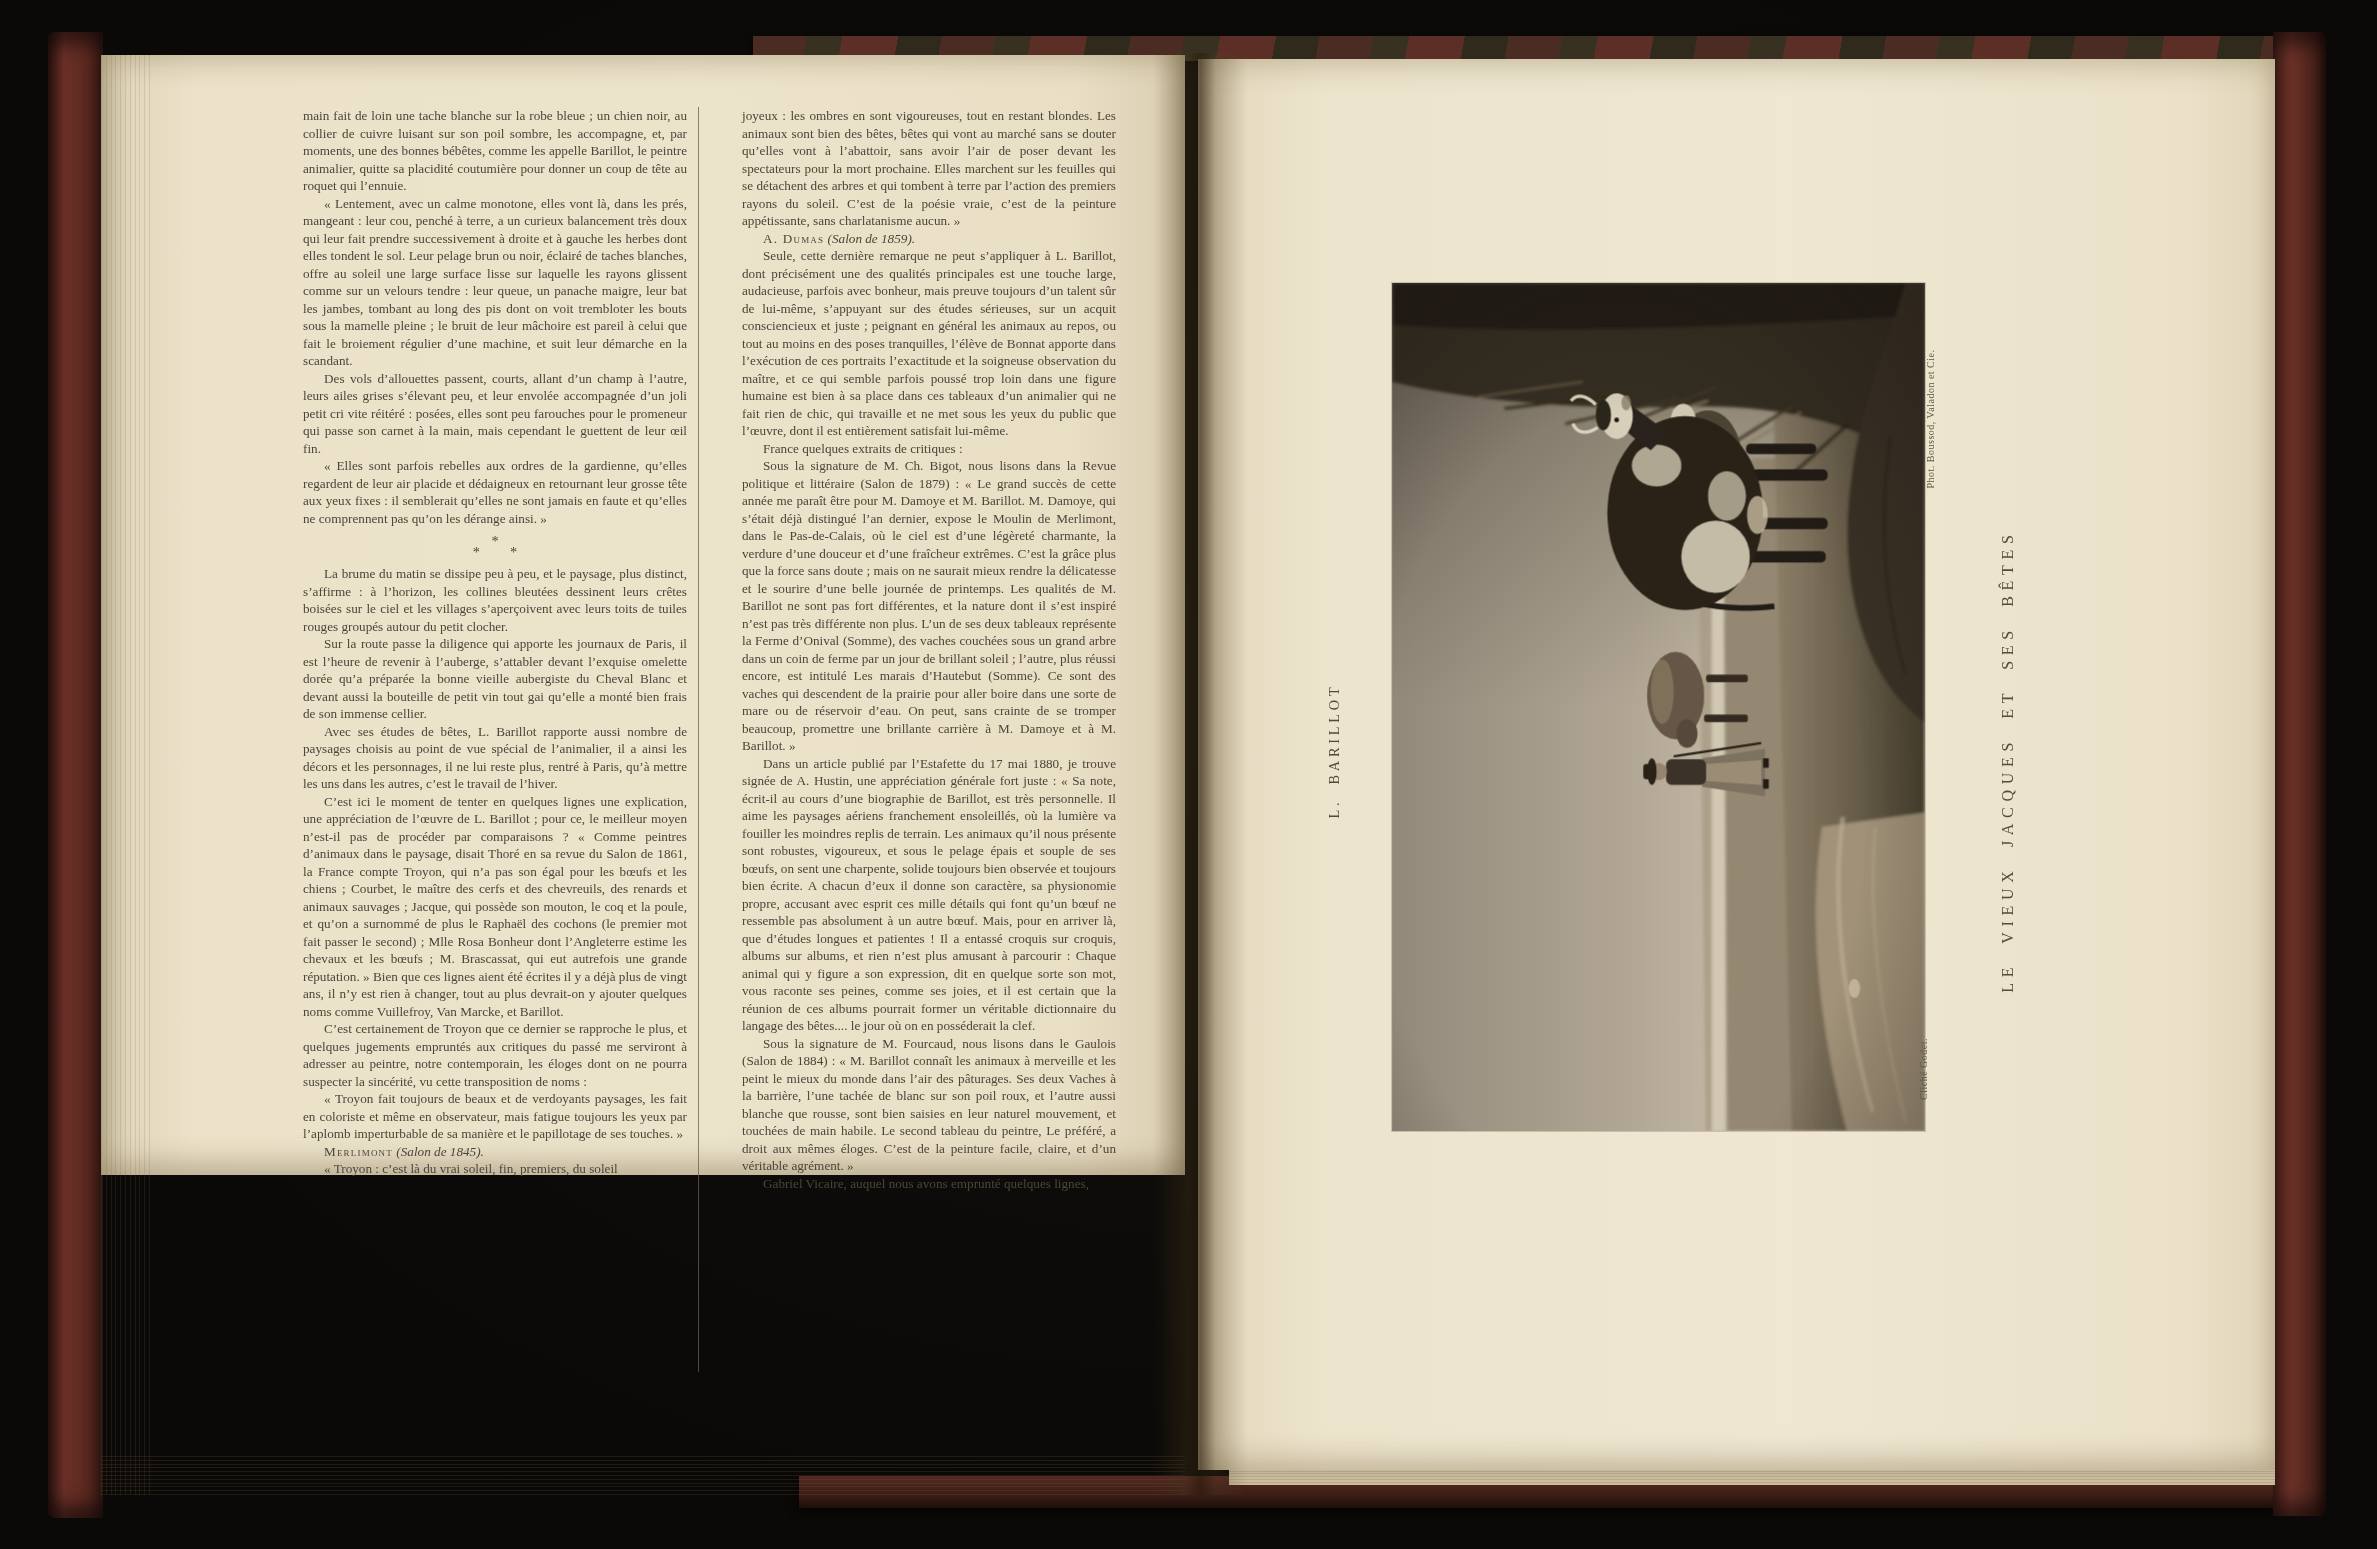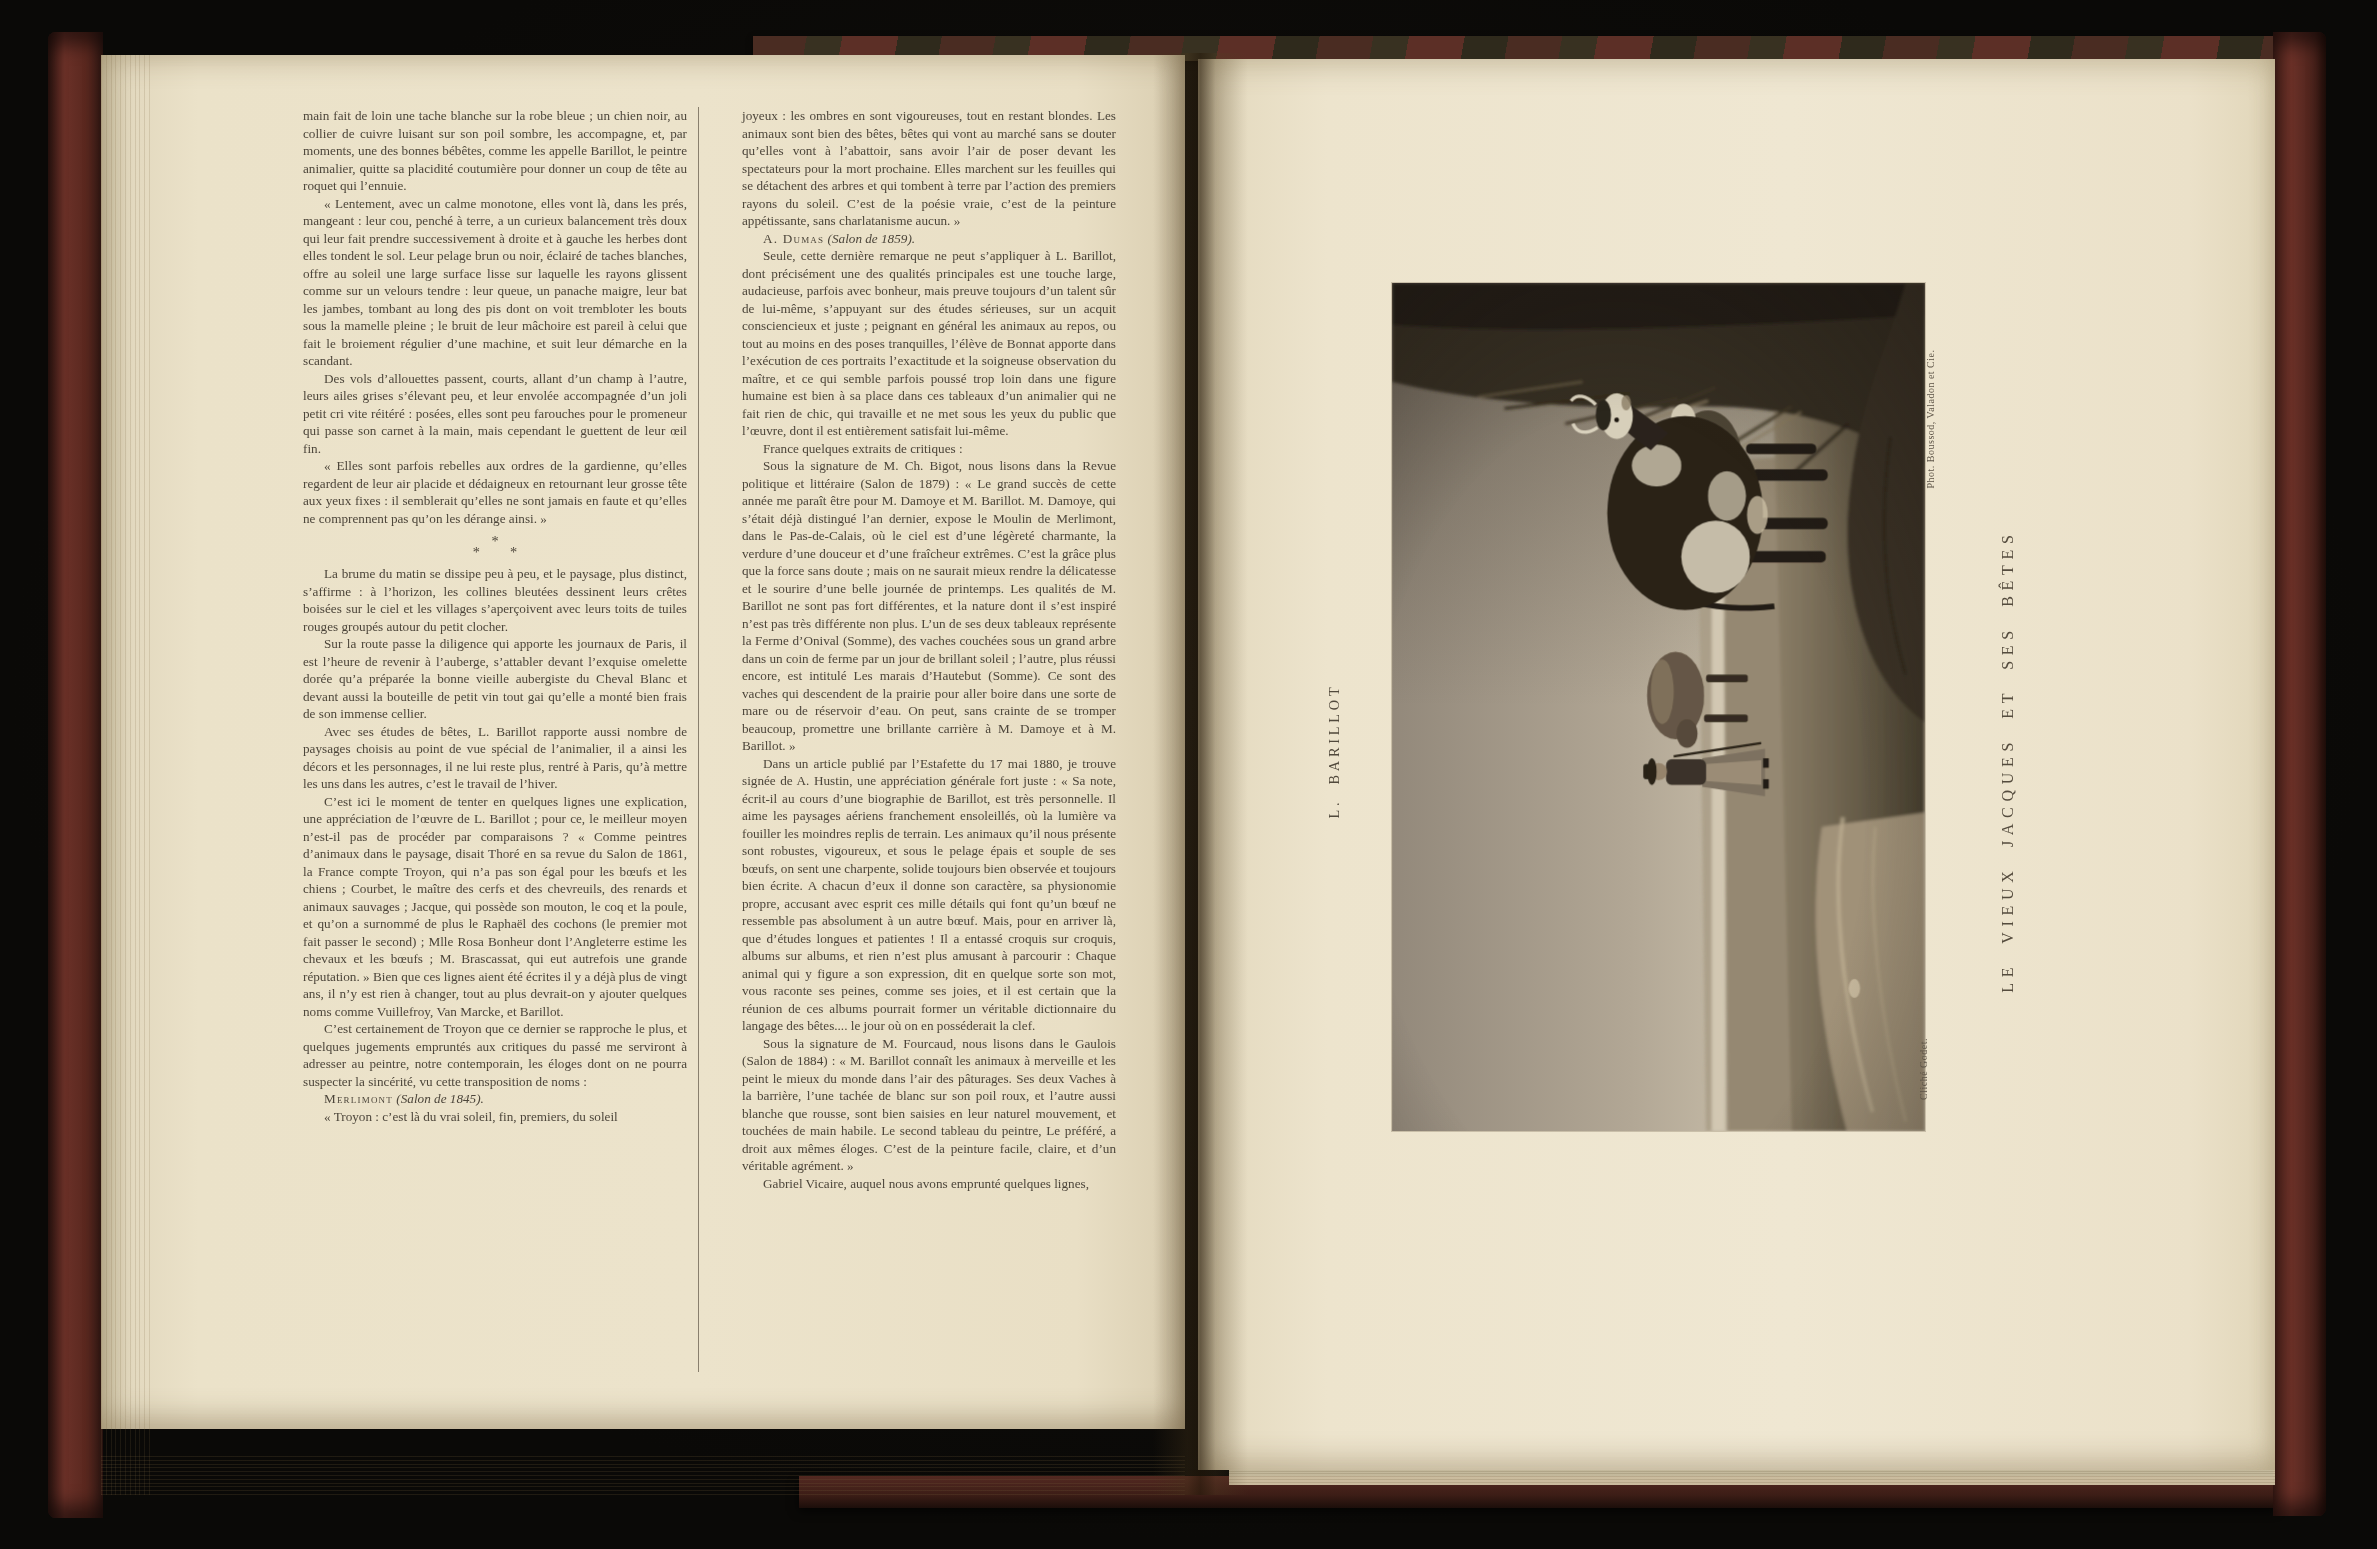--- a/index.html
+++ b/index.html
@@ -3,21 +3,21 @@
 <meta charset="utf-8">
 <style>
   html,body{margin:0;padding:0;background:#0b0a08;}
   .stage{position:relative;width:2378px;height:1549px;background:radial-gradient(ellipse at 50% 45%, #12100d 0%, #0a0907 70%);overflow:hidden;font-family:"Liberation Serif",serif;}
   
   .cover-left{position:absolute;left:48px;top:32px;width:55px;height:1486px;border-radius:7.6px 0 0 7.6px;background:linear-gradient(90deg,#3f1d17 0%,#6b3128 30%,#5a281f 70%,#43201a 100%);box-shadow:inset 0 13.3px 17px rgba(0,0,0,.5), inset 0 -13.3px 17px rgba(0,0,0,.5);}
   .cover-right{position:absolute;left:2273px;top:32px;width:53px;height:1484px;border-radius:0 7.6px 7.6px 0;background:linear-gradient(90deg,#54261e 0%,#6b3128 35%,#4a221b 80%,#33160f 100%);box-shadow:inset 0 13.3px 17px rgba(0,0,0,.5), inset 0 -13.3px 17px rgba(0,0,0,.5);}
   .cover-top{position:absolute;left:753px;top:36px;width:1522px;height:25px;background:repeating-linear-gradient(100deg,#4a2c22 0 53px,#383121 53px 88px,#5c2f26 88px 143px,#2f2a1c 143px 186px);box-shadow:0 1.9px 5.7px rgba(0,0,0,.6);}
   .cover-bottom{position:absolute;left:799px;top:1476px;width:1476px;height:32px;background:linear-gradient(180deg,#532921 0%,#3c1d16 60%,#1c0e0a 100%);box-shadow:0 3.8px 9.5px rgba(0,0,0,.7);}
   
-  .page-left{position:absolute;left:101px;top:55px;width:1084px;height:1374px;background:linear-gradient(90deg,#cdc2a5 0%,#e3d9bf 3%,#ebe2c9 9%,#ece3cb 55%,#e9dfc5 90%,#d9cdb0 100%);box-shadow:inset 0 9.5px 23px rgba(120,100,60,.25), inset 0 -15px 25px rgba(110,90,55,.3);}
+  .page-left{position:absolute;left:101px;top:55px;width:1084px;height:1120px;background:linear-gradient(90deg,#cdc2a5 0%,#e3d9bf 3%,#ebe2c9 9%,#ece3cb 55%,#e9dfc5 90%,#d9cdb0 100%);box-shadow:inset 0 9.5px 23px rgba(120,100,60,.25), inset 0 -15px 25px rgba(110,90,55,.3);}
   .page-right{position:absolute;left:1198px;top:59px;width:1077px;height:1411px;background:linear-gradient(90deg,#d3c8ab 0%,#e6dcc2 4%,#ede4cd 12%,#efe7d2 55%,#ebe1c9 92%,#e0d5b8 100%);box-shadow:inset 0 11.4px 25px rgba(120,100,60,.22), inset 0 -13.3px 25px rgba(110,90,55,.28);}
   .striations-left{position:absolute;left:101px;top:55px;width:49px;height:1440px;background:repeating-linear-gradient(90deg,rgba(120,98,62,.22) 0 1px,rgba(0,0,0,0) 1px 4.8px);opacity:.8;}
   .striations-bottom{position:absolute;left:101px;top:1453px;width:1084px;height:42px;background:repeating-linear-gradient(0deg,rgba(115,94,58,.25) 0 1px,rgba(0,0,0,0) 1px 3.8px);opacity:.85;}
   .edge-stack-right{position:absolute;left:1229px;top:1470px;width:1046px;height:15px;background:repeating-linear-gradient(0deg,#d8ccac 0 1.9px,#c4b797 1.9px 2.9px);opacity:.9;}
   .gutter{position:absolute;left:1153px;top:53px;width:95px;height:1442px;background:linear-gradient(90deg,rgba(60,45,22,0) 0%,rgba(70,52,26,.35) 36%,rgba(40,28,12,.6) 50%,rgba(80,62,34,.28) 66%,rgba(60,45,22,0) 100%);}
   
   .col{position:absolute;top:52px;font-size:13.2px;line-height:17.5px;color:#4c453a;text-align:justify;}
   .col-1{left:202px;width:384px;}
   .col-2{left:641px;width:374px;}
   .col p{margin:0;text-indent:21px;}
@@ -53,20 +53,21 @@
       <p>« Elles sont parfois rebelles aux ordres de la gardienne, qu’elles regardent de leur air placide et dédaigneux en retournant leur grosse tête aux yeux fixes : il semblerait qu’elles ne sont jamais en faute et qu’elles ne comprennent pas qu’on les dérange ainsi. »</p>
       <div class="asterism">
         <div>*</div>
         <div class="row2">* *</div>
       </div>
       <p>La brume du matin se dissipe peu à peu, et le paysage, plus distinct, s’affirme : à l’horizon, les collines bleutées dessinent leurs crêtes boisées sur le ciel et les villages s’aperçoivent avec leurs toits de tuiles rouges groupés autour du petit clocher.</p>
       <p>Sur la route passe la diligence qui apporte les journaux de Paris, il est l’heure de revenir à l’auberge, s’attabler devant l’exquise omelette dorée qu’a préparée la bonne vieille aubergiste du Cheval Blanc et devant aussi la bouteille de petit vin tout gai qu’elle a monté bien frais de son immense cellier.</p>
       <p>Avec ses études de bêtes, L. Barillot rapporte aussi nombre de paysages choisis au point de vue spécial de l’animalier, il a ainsi les décors et les personnages, il ne lui reste plus, rentré à Paris, qu’à mettre les uns dans les autres, c’est le travail de l’hiver.</p>
       <p>C’est ici le moment de tenter en quelques lignes une explication, une appréciation de l’œuvre de L. Barillot ; pour ce, le meilleur moyen n’est-il pas de procéder par comparaisons ? « Comme peintres d’animaux dans le paysage, disait Thoré en sa revue du Salon de 1861, la France compte Troyon, qui n’a pas son égal pour les bœufs et les chiens ; Courbet, le maître des cerfs et des chevreuils, des renards et animaux sauvages ; Jacque, qui possède son mouton, le coq et la poule, et qu’on a surnommé de plus le Raphaël des cochons (le premier mot fait passer le second) ; Mlle Rosa Bonheur dont l’Angleterre estime les chevaux et les bœufs ; M. Brascassat, qui eut autrefois une grande réputation. » Bien que ces lignes aient été écrites il y a déjà plus de vingt ans, il n’y est rien à changer, tout au plus devrait-on y ajouter quelques noms comme Vuillefroy, Van Marcke, et Barillot.</p>
       <p>C’est certainement de Troyon que ce dernier se rapproche le plus, et quelques jugements empruntés aux critiques du passé me serviront à adresser au peintre, notre contemporain, les éloges dont on ne pourra suspecter la sincérité, vu cette transposition de noms :</p>
+      <p>« Troyon fait toujours de beaux et de verdoyants paysages, les fait en coloriste et même en observateur, mais fatigue toujours les yeux par l’aplomb imperturbable de sa manière et le papillotage de ses touches. »</p>
       <p class="attr"><span class="name">Merlimont</span>&nbsp;<span class="detail">(Salon de 1845).</span></p>
       <p>« Troyon : c’est là du vrai soleil, fin, premiers, du soleil</p>
     </div>
 
     <div class="col-divider"></div>
 
     <div class="col col-2">
       <p class="cont">joyeux : les ombres en sont vigoureuses, tout en restant blondes. Les animaux sont bien des bêtes, bêtes qui vont au marché sans se douter qu’elles vont à l’abattoir, sans avoir l’air de poser devant les spectateurs pour la mort prochaine. Elles marchent sur les feuilles qui se détachent des arbres et qui tombent à terre par l’action des premiers rayons du soleil. C’est de la poésie vraie, c’est de la peinture appétissante, sans charlatanisme aucun. »</p>
       <p class="attr"><span class="name">A. Dumas</span>&nbsp;<span class="detail">(Salon de 1859).</span></p>
       <p>Seule, cette dernière remarque ne peut s’appliquer à L. Barillot, dont précisément une des qualités principales est une touche large, audacieuse, parfois avec bonheur, mais preuve toujours d’un talent sûr de lui-même, s’appuyant sur des études sérieuses, sur un acquit consciencieux et juste ; peignant en général les animaux au repos, ou tout au moins en des poses tranquilles, l’élève de Bonnat apporte dans l’exécution de ces portraits l’exactitude et la soigneuse observation du maître, et ce qui semble parfois poussé trop loin dans une figure humaine est bien à sa place dans ces tableaux d’un animalier qui ne fait rien de chic, qui travaille et ne met sous les yeux du public que l’œuvre, dont il est entièrement satisfait lui-même.</p>

